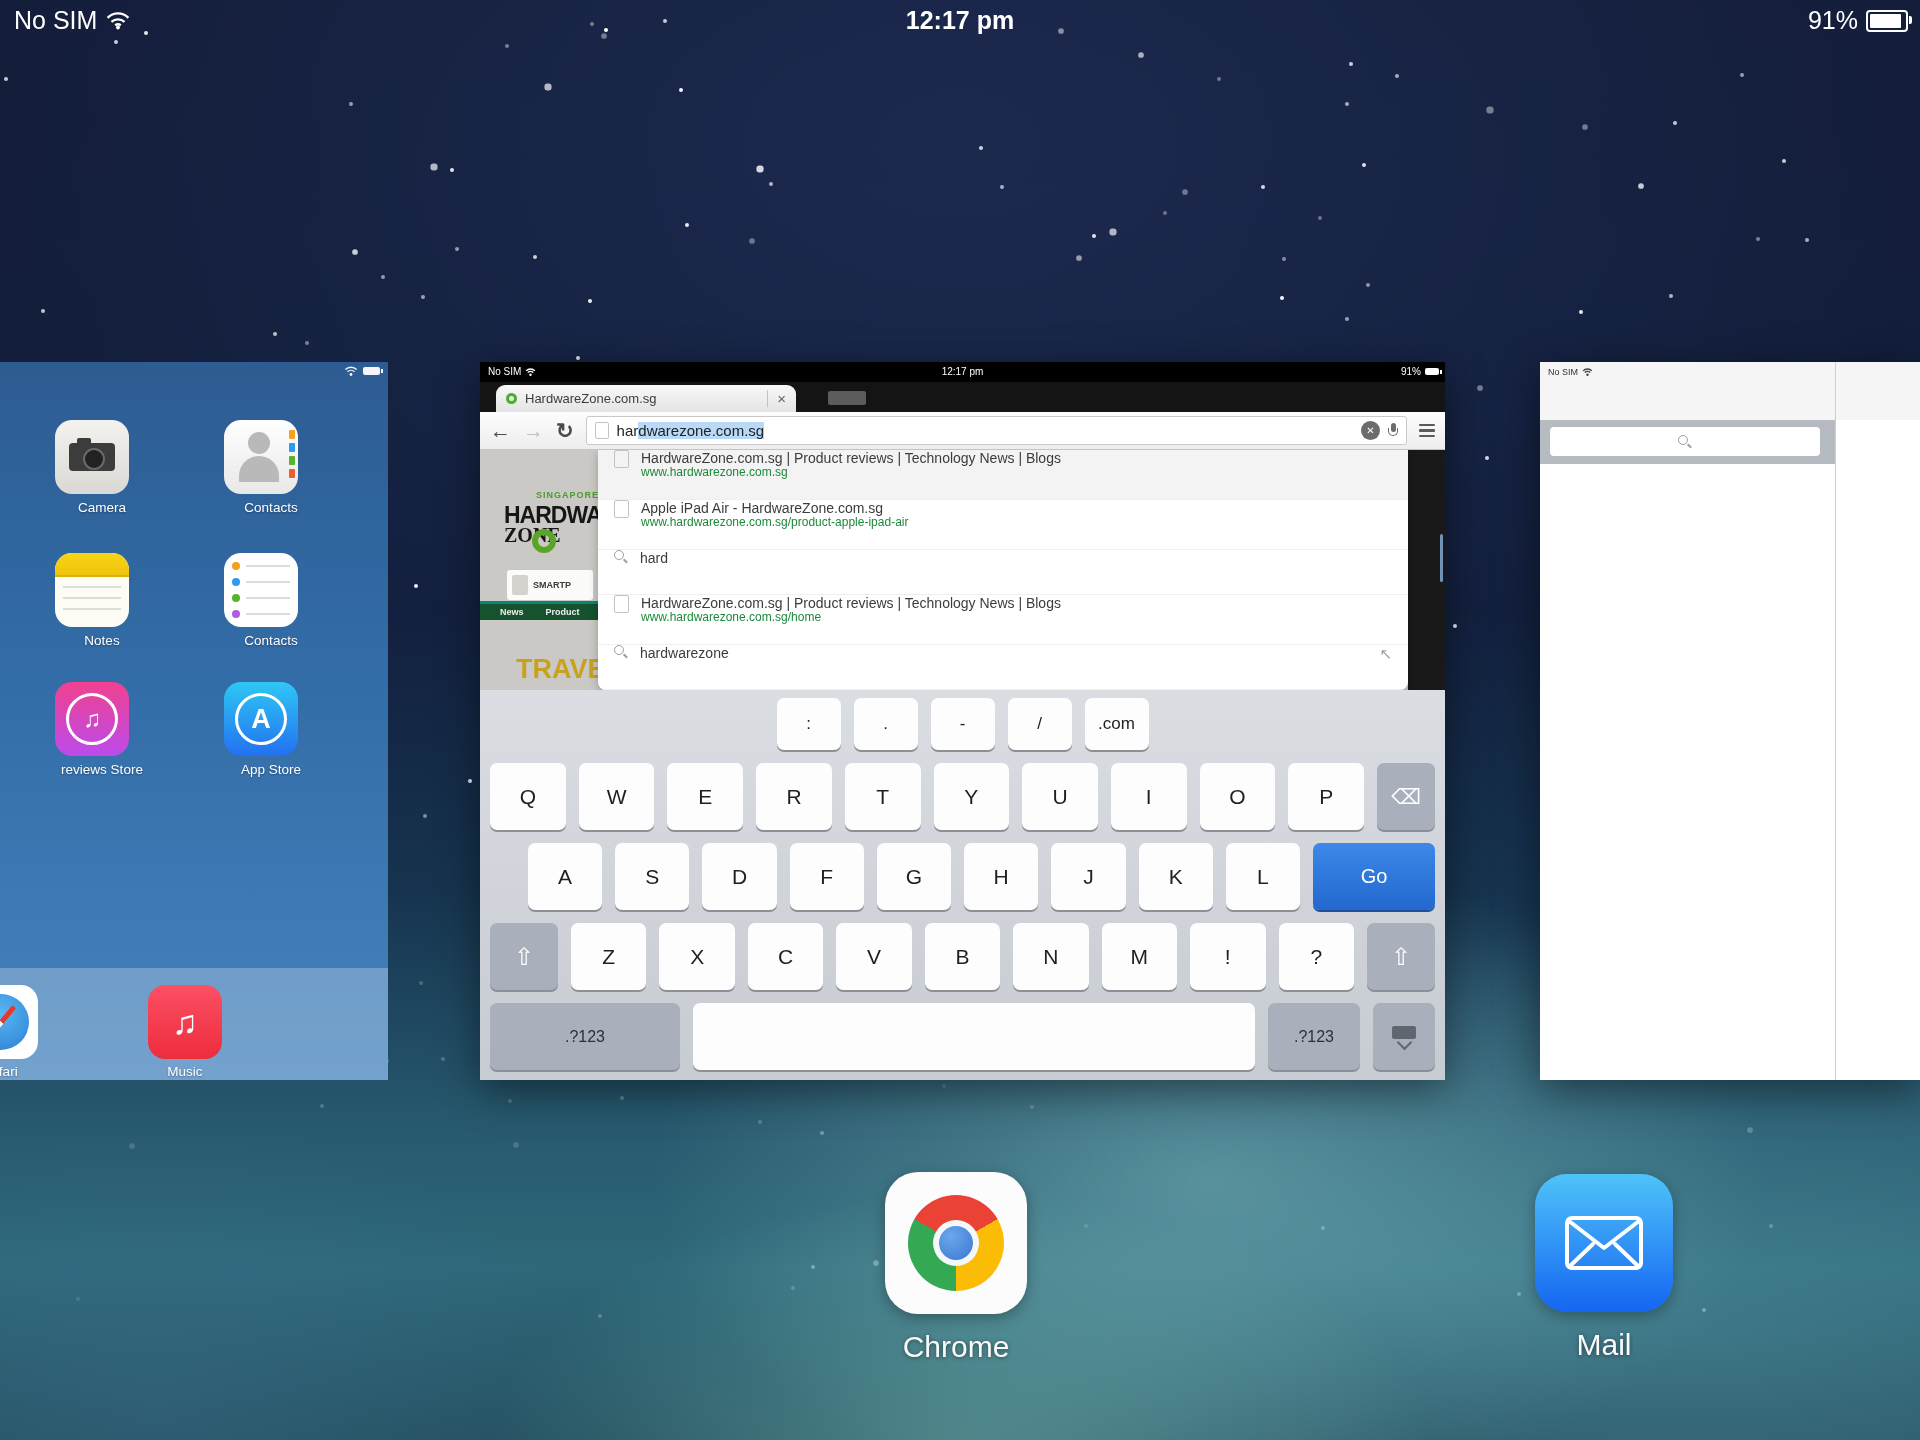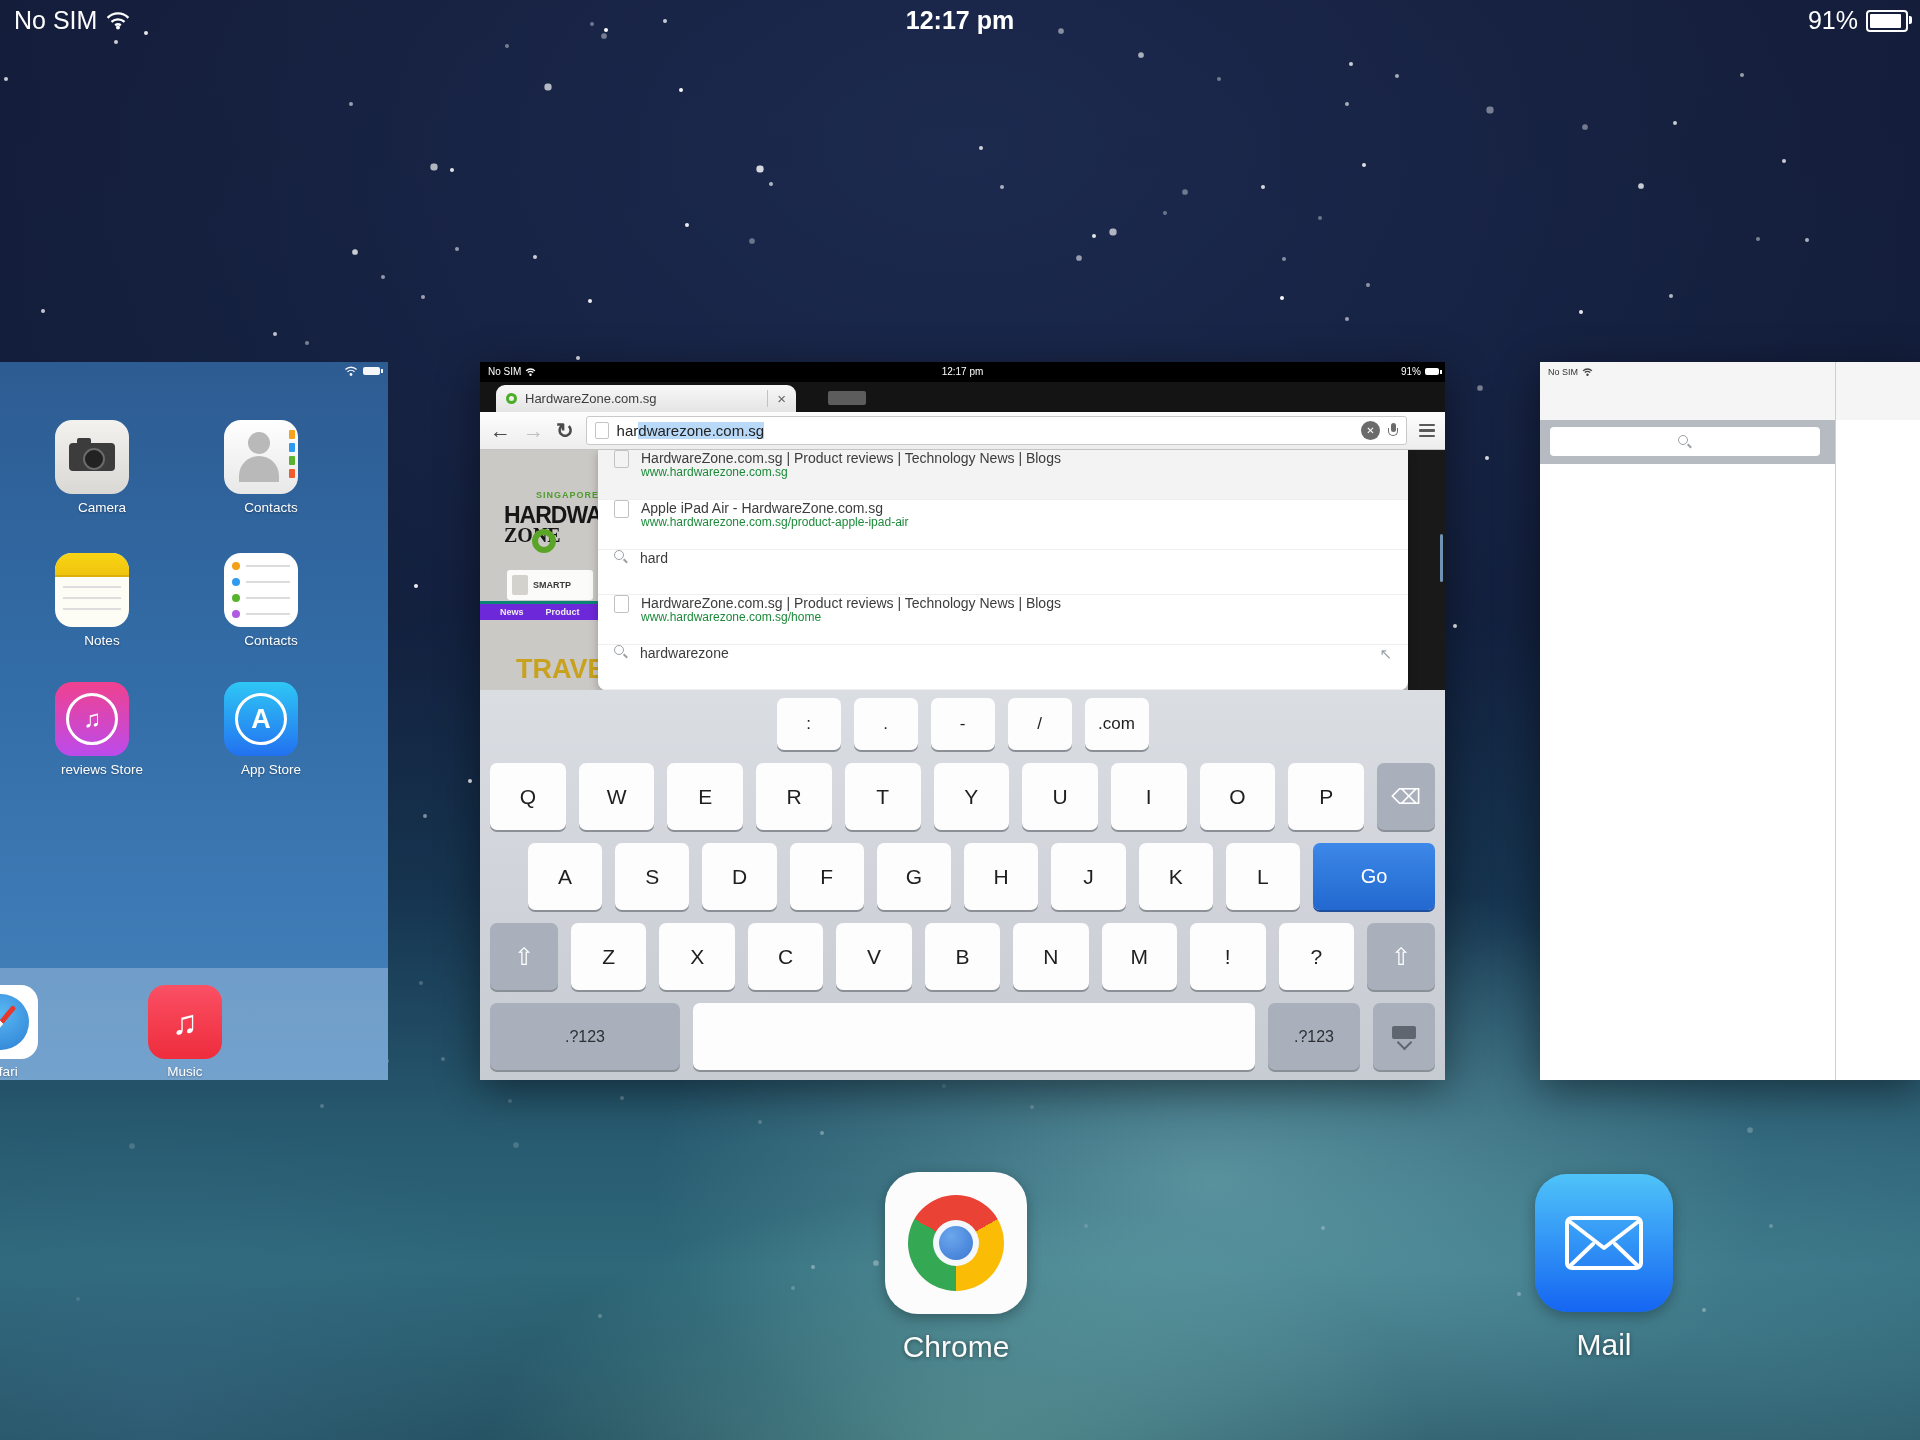--- a/index.html
+++ b/index.html
@@ -93,21 +93,21 @@
   .menu-ico span{width:16px;height:2.5px;background:#5a5a5a;border-radius:1px;}
   .c-content{position:relative;flex:0 0 240px;height:240px;background:#cbc9c5;overflow:hidden;}
   
   .wp-region{position:absolute;left:56px;top:40px;font-size:9px;font-weight:bold;color:#4d9c2d;letter-spacing:1px;}
   .wp-brand1{position:absolute;left:24px;top:52px;font-size:23px;font-weight:900;color:#161616;letter-spacing:-1px;}
   .wp-brand2{position:absolute;left:24px;top:74px;font-size:20px;font-weight:900;color:#161616;letter-spacing:0px;font-family:Liberation Serif, serif;}
   .wp-ring{position:absolute;left:52px;top:79px;width:24px;height:24px;border:6px solid #5aa427;border-radius:50%;box-sizing:border-box;}
   .wp-box{position:absolute;left:27px;top:120px;width:86px;height:30px;background:#fbfbfa;border-radius:3px;display:flex;align-items:center;gap:5px;padding:0 5px;box-sizing:border-box;}
   .wp-box .thumb{width:16px;height:20px;background:#d4d2cd;border-radius:2px;flex:0 0 16px;}
   .wp-box .bx-label{font-size:9px;font-weight:bold;color:#3a3a3a;white-space:nowrap;overflow:hidden;}
-  .wp-nav{position:absolute;left:0;top:151px;width:118px;height:19px;background:#6d28d9;border-top:3px solid #0c8577;display:flex;align-items:center;gap:22px;padding-left:20px;box-sizing:border-box;}
+  .wp-nav{position:absolute;left:0;top:151px;width:118px;height:19px;background:#14532d;border-top:3px solid #0c8577;display:flex;align-items:center;gap:22px;padding-left:20px;box-sizing:border-box;}
   .wp-nav span{font-size:9px;font-weight:bold;color:#eee;white-space:nowrap;}
   .wp-headline{position:absolute;left:36px;top:204px;font-size:27px;font-weight:800;color:#c9a21d;white-space:nowrap;}
   .wp-darkstrip{position:absolute;right:0;top:0;width:37px;height:100%;background:#191919;}
   .wp-scroll{position:absolute;right:2px;top:84px;width:3px;height:48px;background:#6f93b5;border-radius:2px;}
   
   .sugpanel{position:absolute;left:118px;top:0;width:810px;height:240px;background:#fff;border-radius:0 0 8px 8px;display:flex;flex-direction:column;overflow:hidden;box-shadow:0 3px 10px rgba(0,0,0,.25);}
   .sug-row{display:flex;align-items:flex-start;gap:12px;padding:0 16px;border-bottom:1px solid #efefef;}
   .sug-row.first{background:#f3f3f3;}
   .sug-page{flex:1.12;}
   .sug-search{flex:1;}

